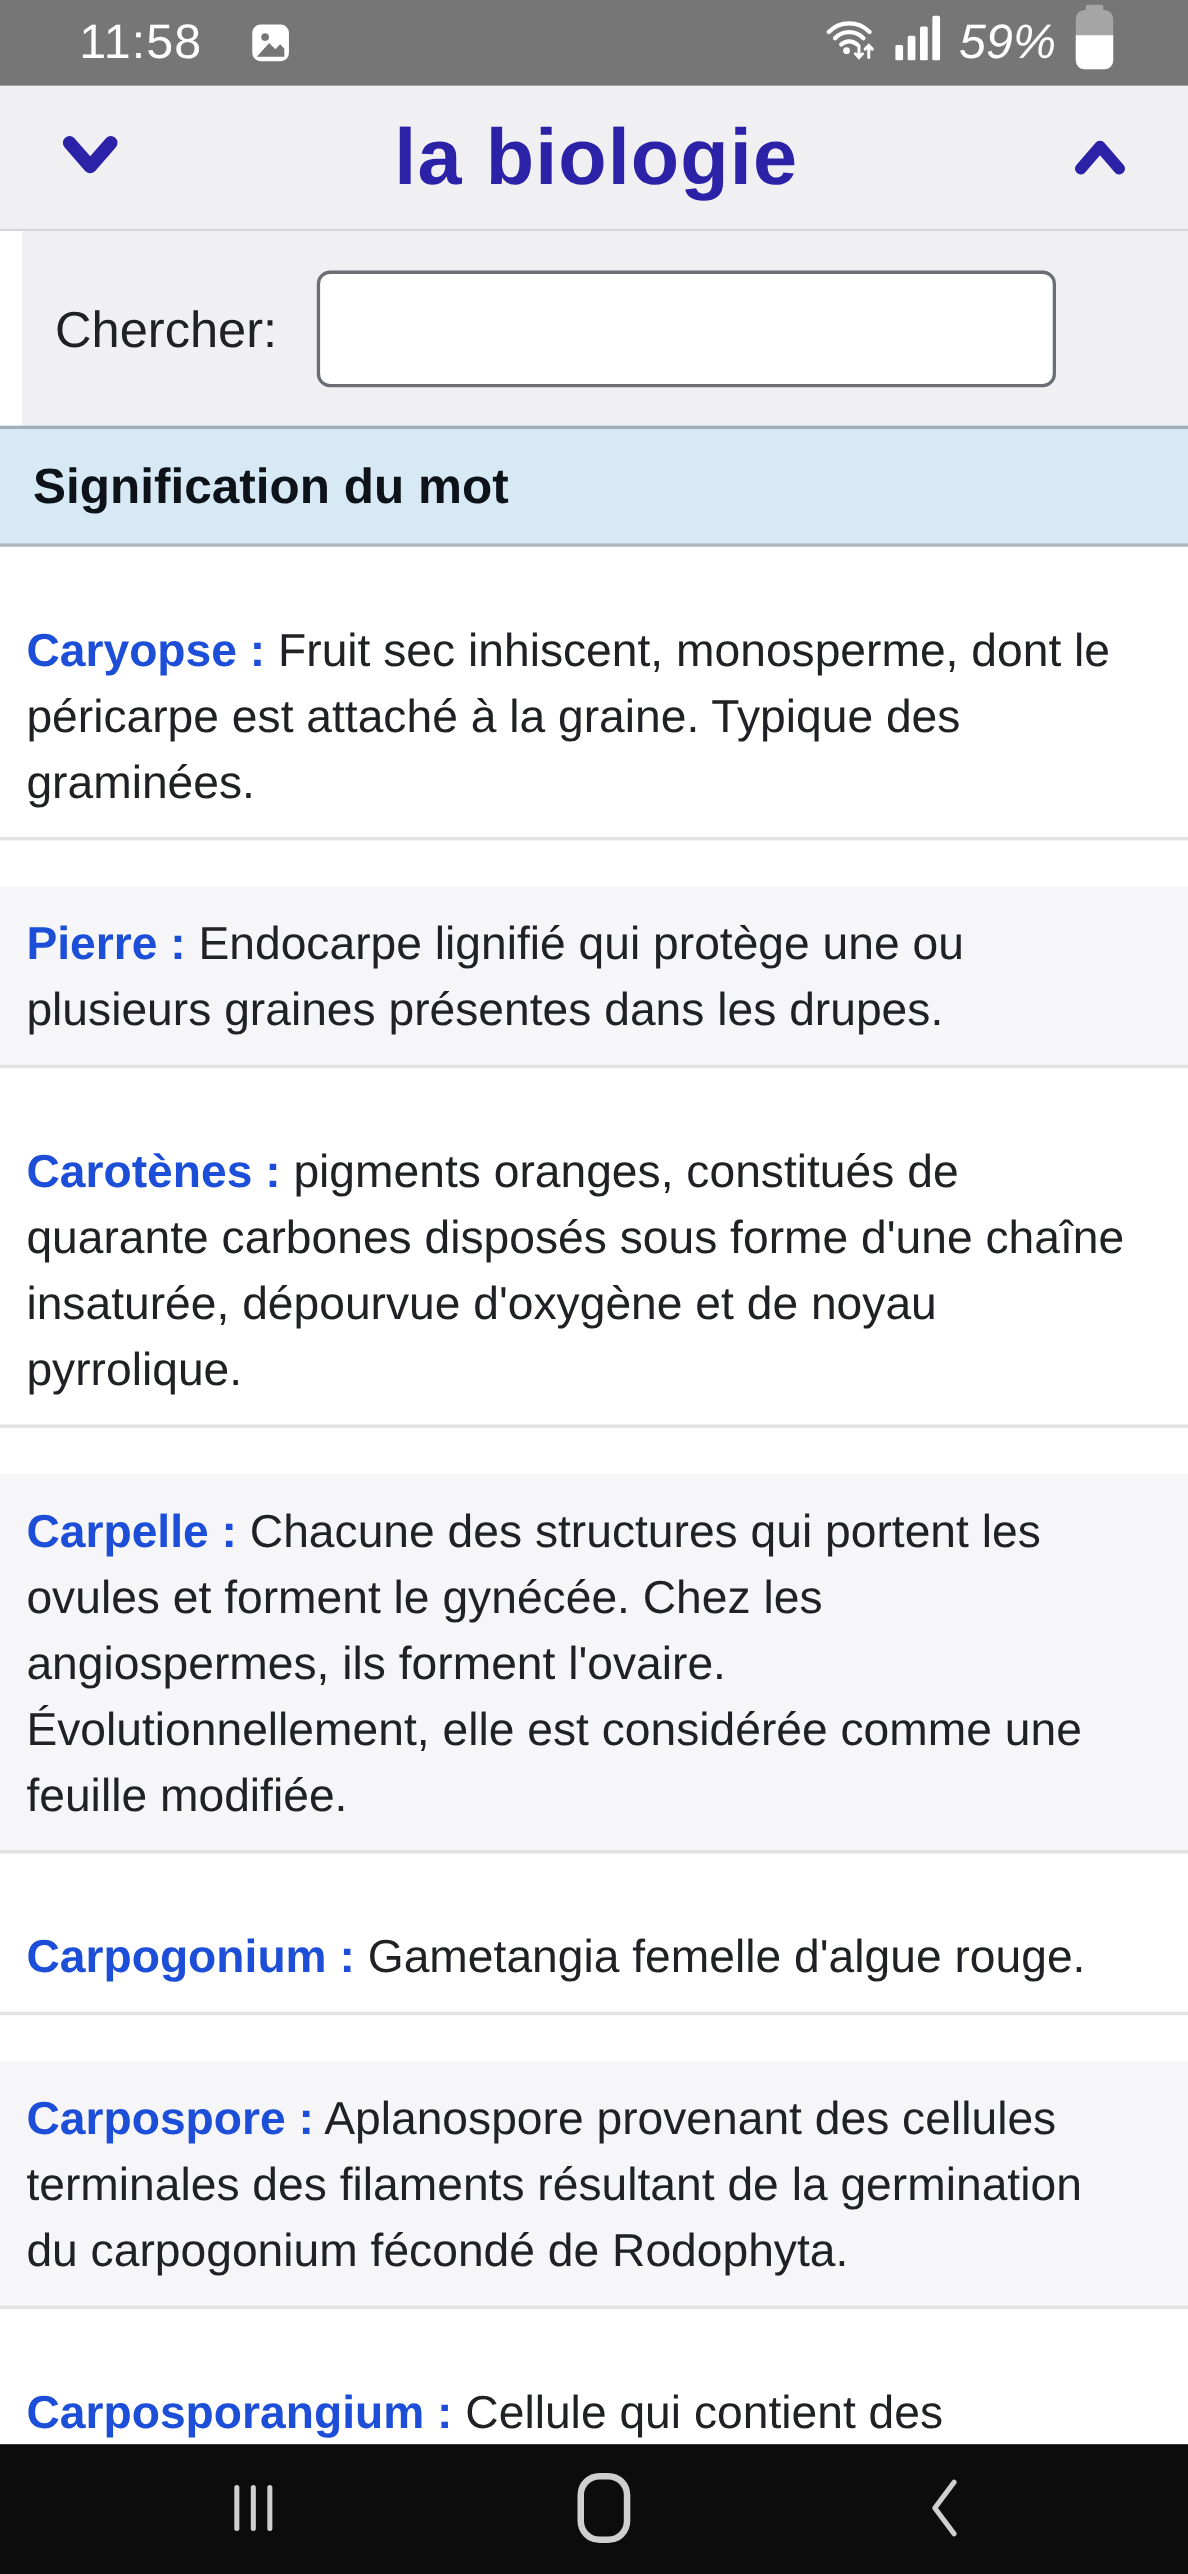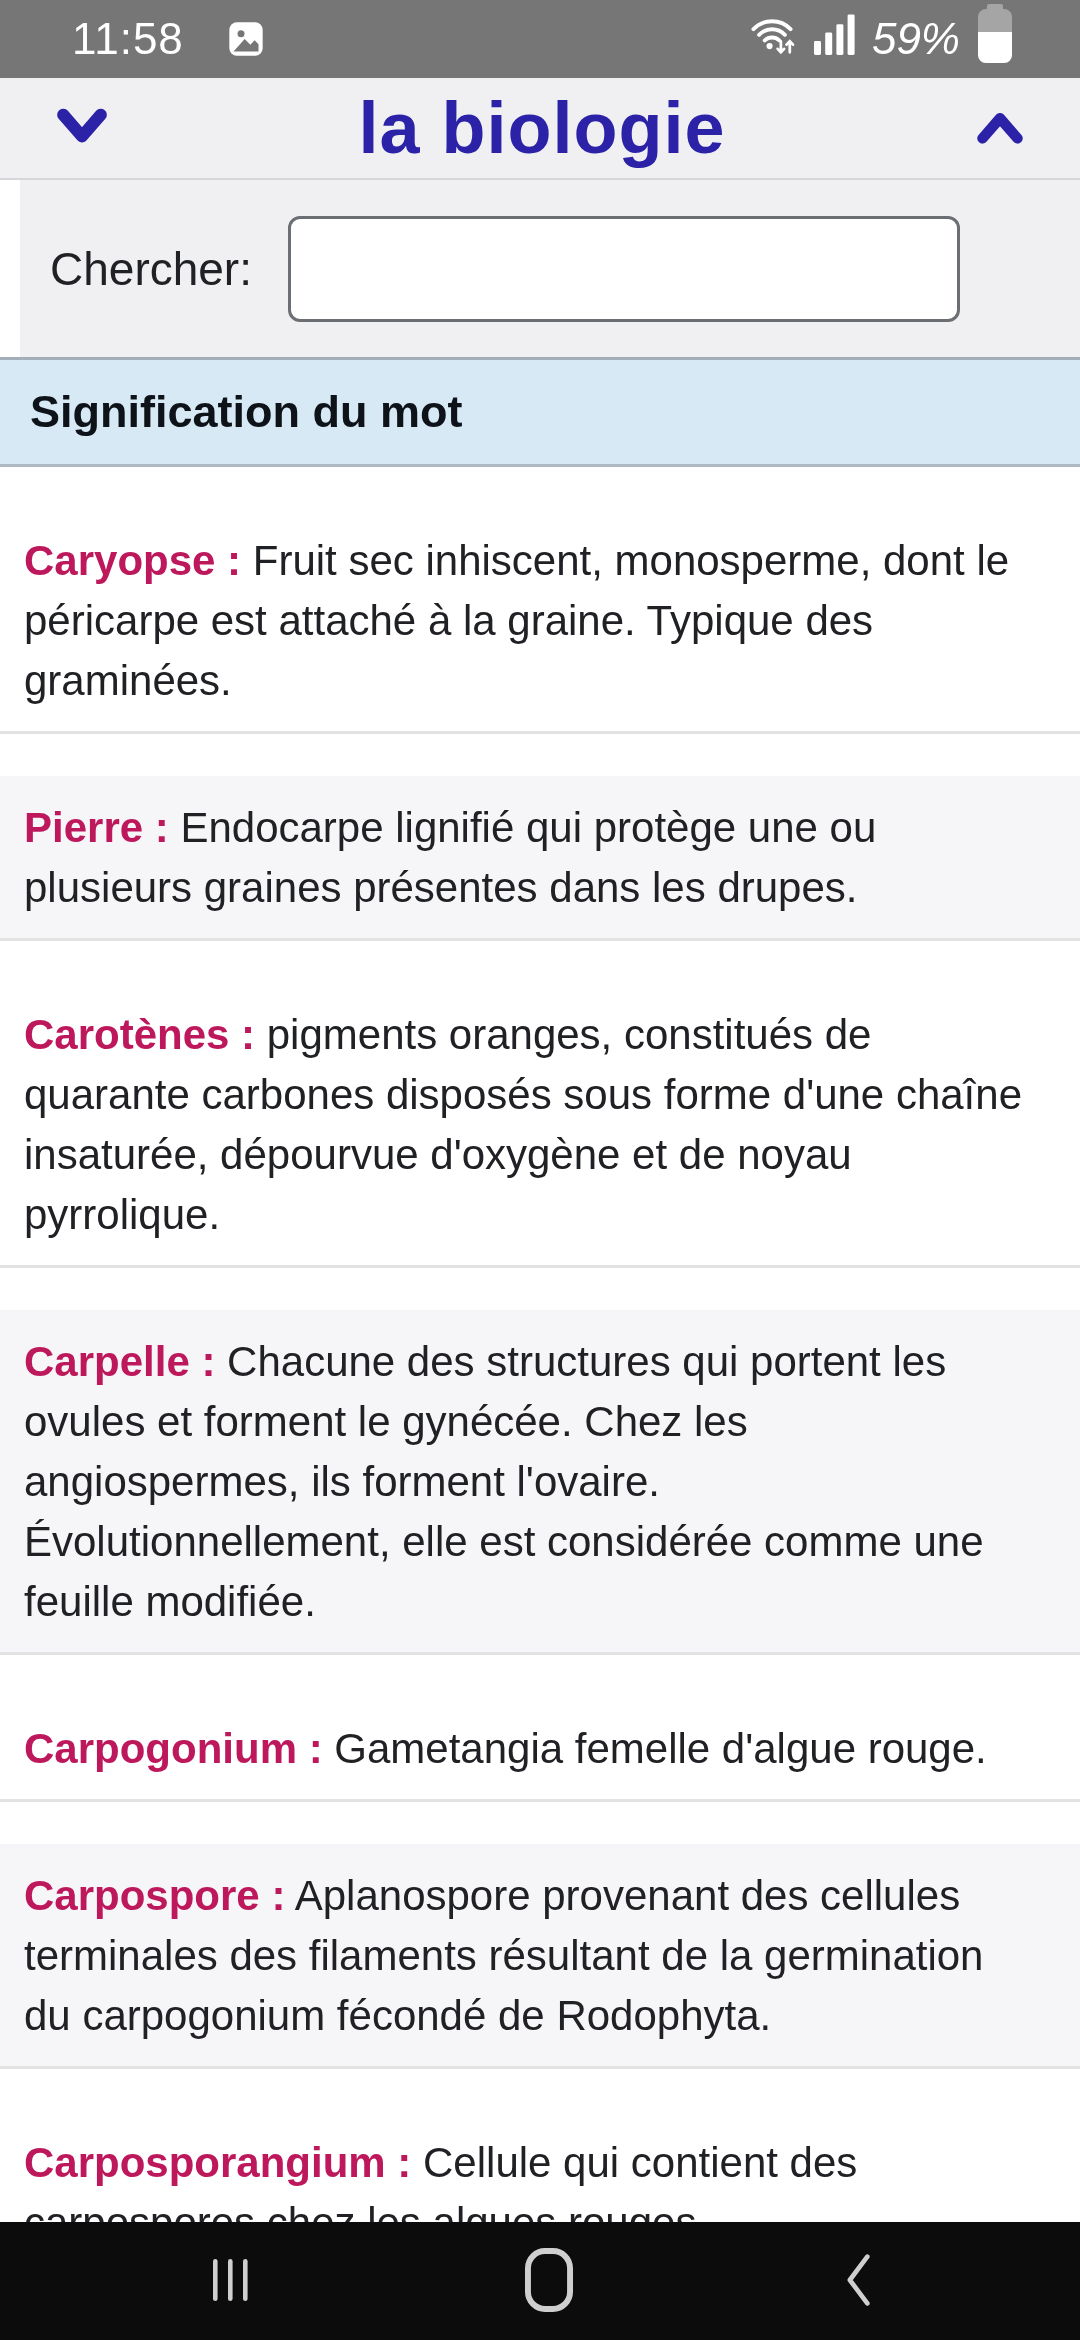--- a/index.html
+++ b/index.html
@@ -19,21 +19,21 @@
     font-size:44px;
     gap:16px;
   }
   .status-time{letter-spacing:1px;}
   .status-photo{margin-left:26px;display:flex;align-items:center;}
   .status-right{margin-left:auto;display:flex;align-items:center;gap:14px;font-style:italic;}
   .status-pct{font-size:44px;}
 
   
   .app-header{
-    height:102px;background:#f0f0f3;
+    height:132px;background:#f0f0f3;
     display:flex;align-items:center;justify-content:space-between;
     padding:0 52px;box-sizing:border-box;
     border-bottom:2px solid #d6d6da;
   }
   .page-title{
     color:#2b22a8;font-size:72px;font-weight:bold;letter-spacing:1px;
     flex:1;text-align:center;
   }
   .chev-btn{background:none;border:none;padding:0;cursor:pointer;display:flex;align-items:center;}
 
@@ -63,21 +63,21 @@
 
   
   .entries{background:#ffffff;}
   .entry{
     padding:22px 46px 20px 24px;
     border-bottom:3px solid #e2e2e2;
     font-size:42px;line-height:60px;color:#202124;
     background:#ffffff;
   }
   .entry:nth-child(even){background:#f6f6f8;}
-  .entry b{color:#be185d;}
+  .entry b{color:#1d4ed8;}
 
   
   .nav-bar{
     position:absolute;left:0;bottom:0;width:1080px;height:118px;
     background:#0c0c0c;
     display:flex;align-items:center;justify-content:space-between;
     padding:0 205px;box-sizing:border-box;
   }
   .nav-btn{background:none;border:none;padding:0;cursor:pointer;display:flex;align-items:center;}
 </style>

